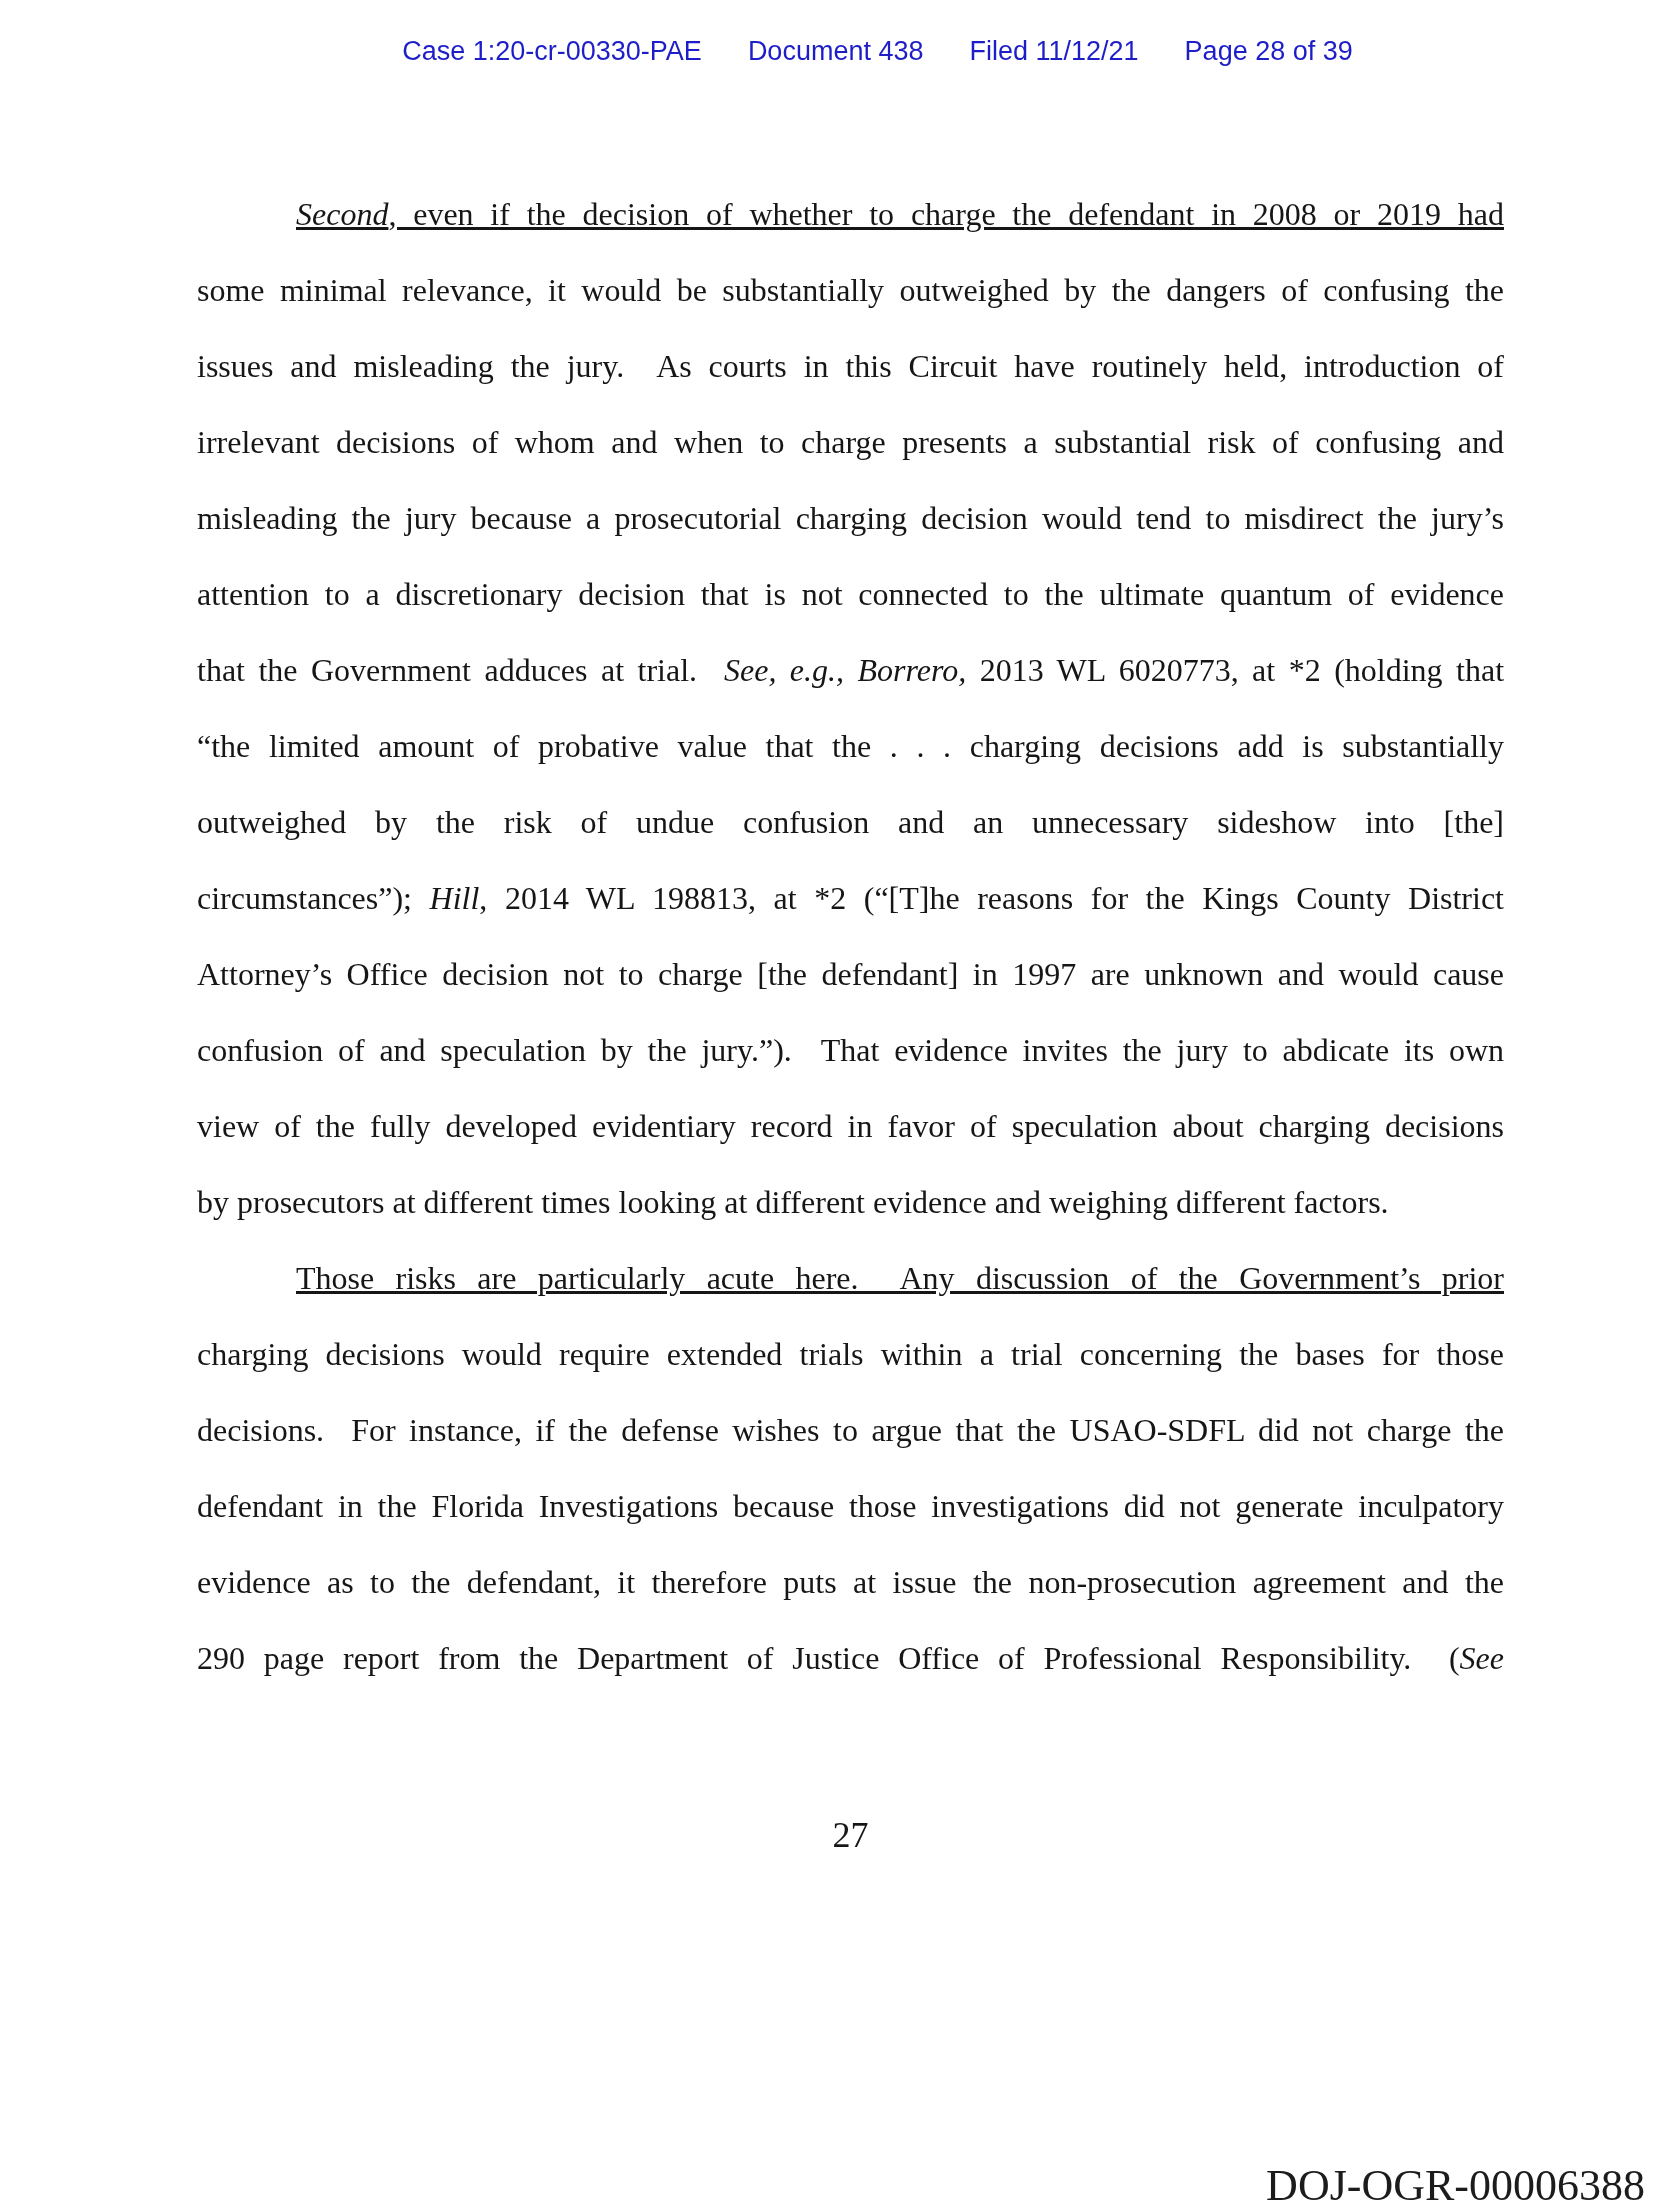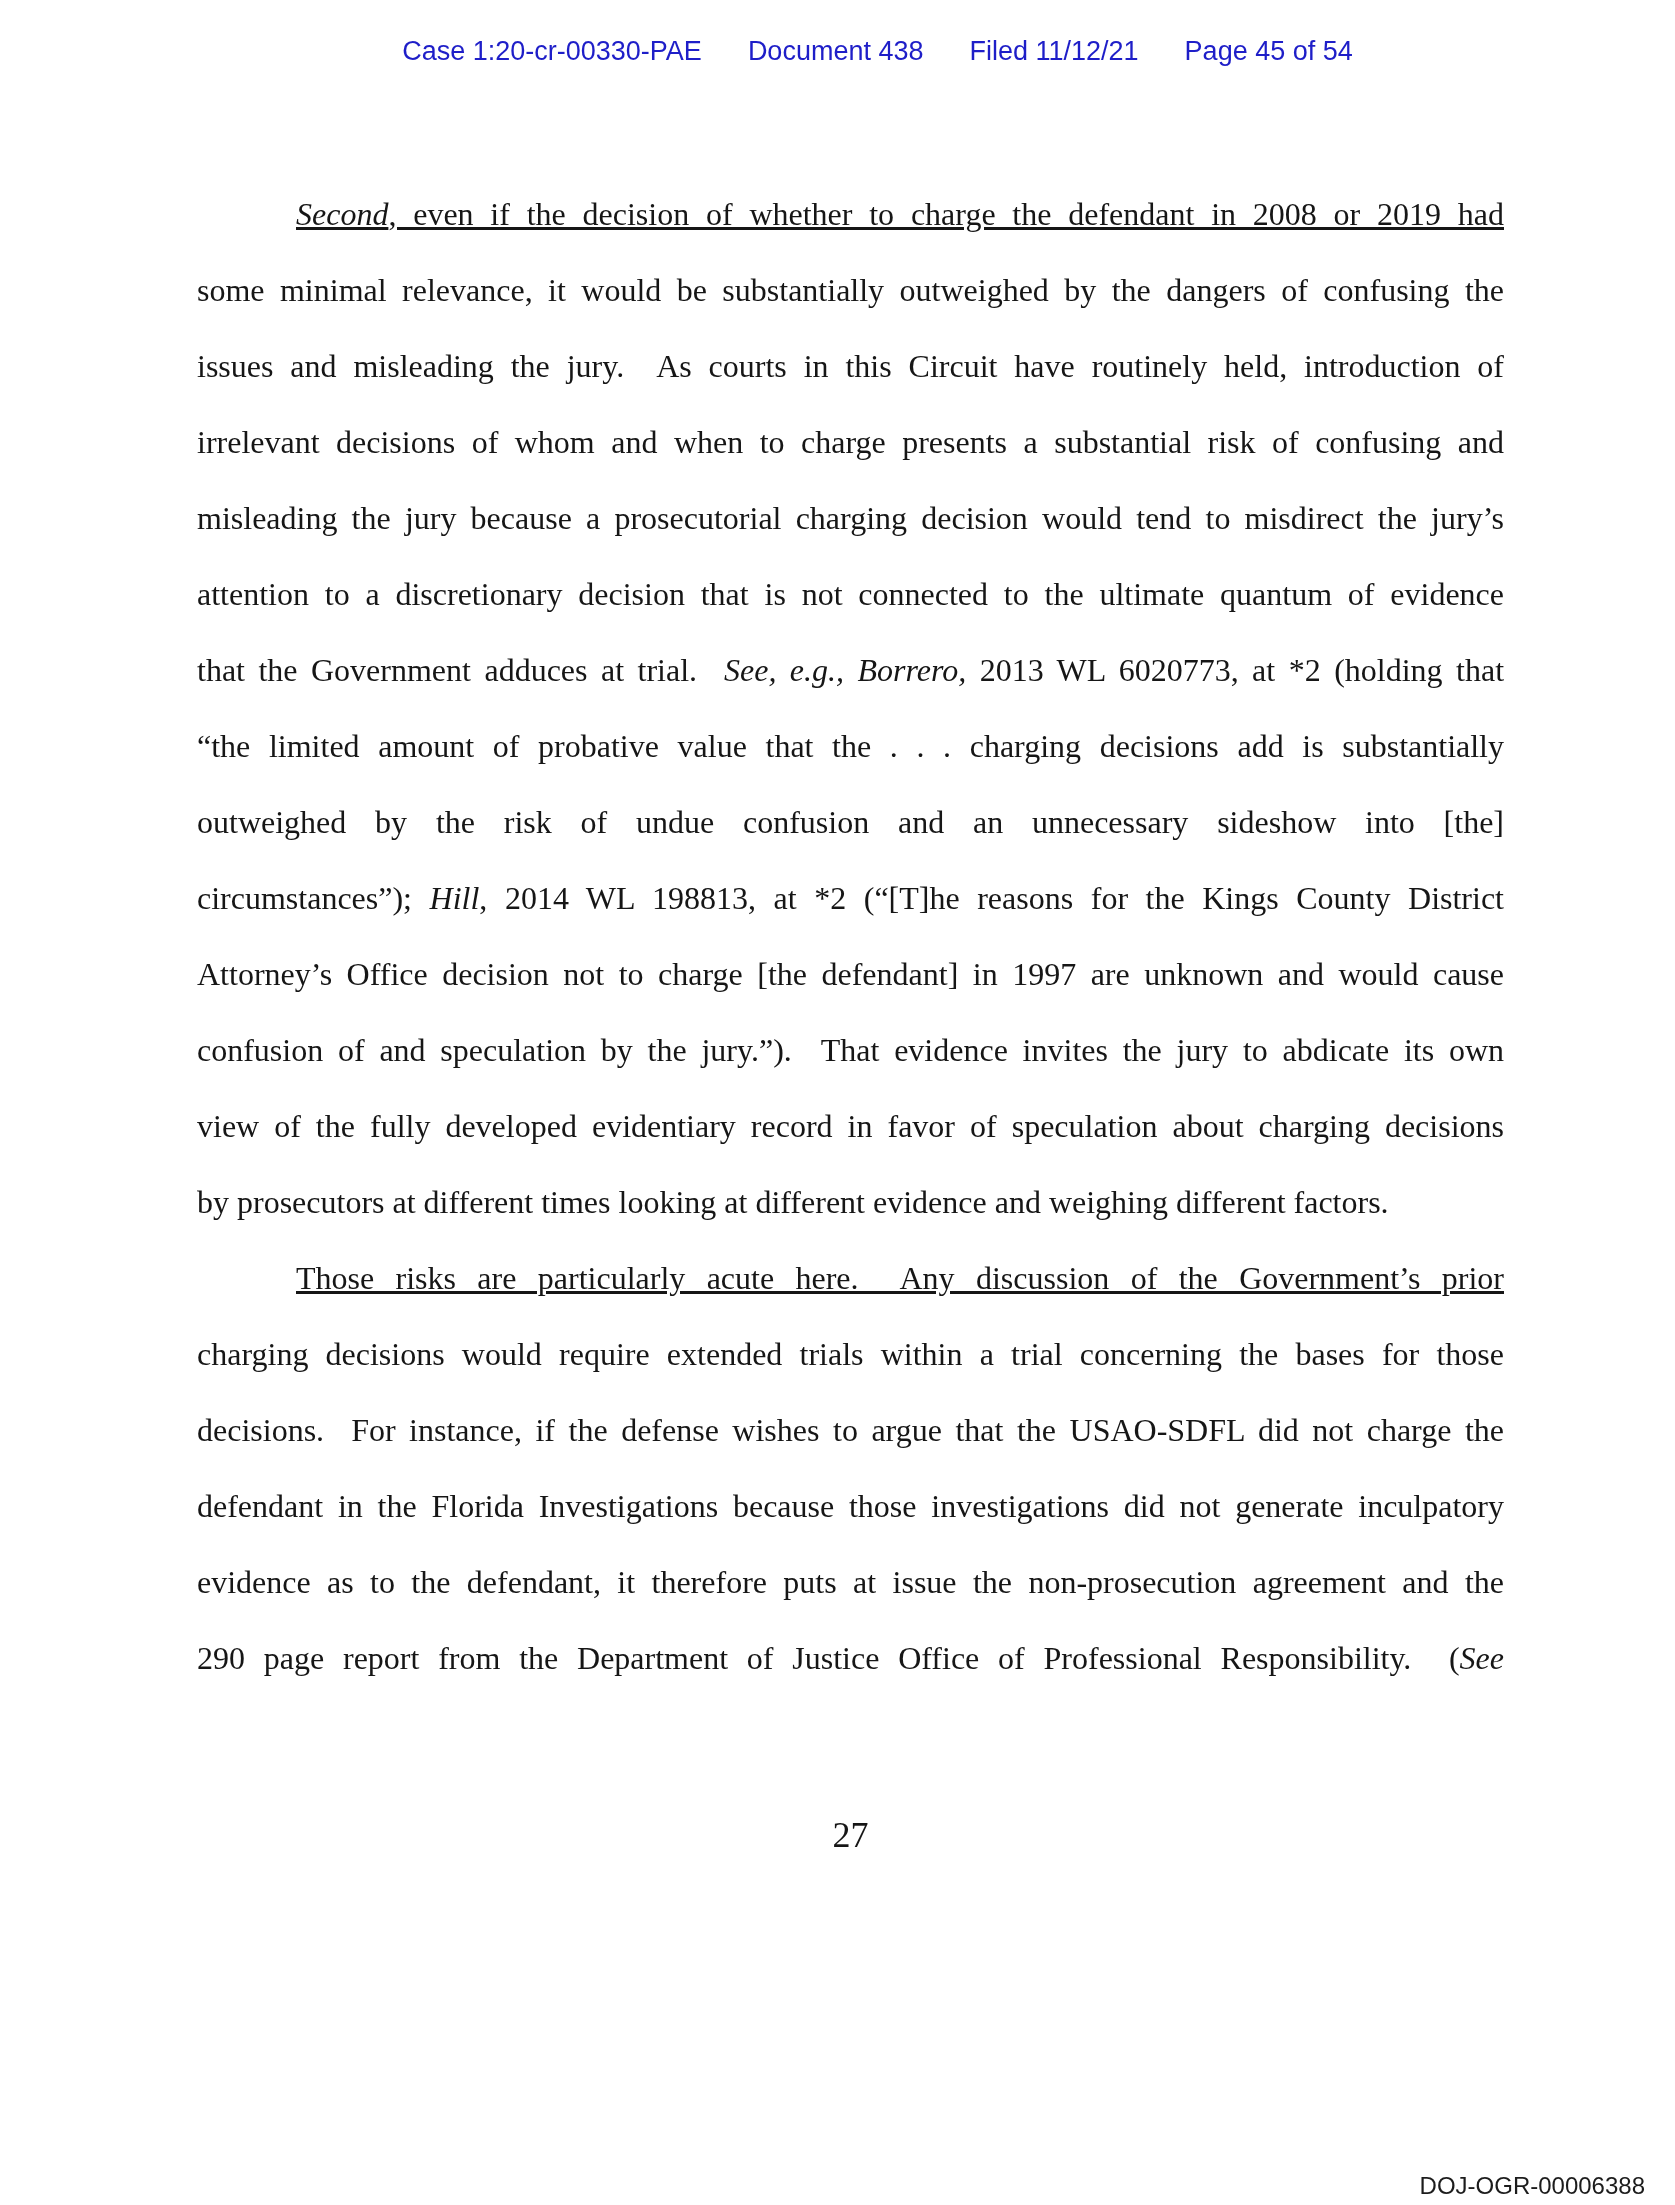--- a/index.html
+++ b/index.html
@@ -52,36 +52,36 @@
     left: 197px;
     width: 1307px;
     text-align: center;
     font-size: 36px;
     line-height: 76px;
   }
   .bates-number {
     position: absolute;
     top: 2169px;
     right: 30px;
-    font-family: Liberation Sans, sans-serif;
-    font-size: 24px;
+    font-family: Liberation Serif, serif;
+    font-size: 44px;
     line-height: 34px;
     color: #1c1c1c;
   }
 </style>
 </head>
 <body>
 
 <div class="page" style="background: rgb(255, 255, 255); color: rgb(22, 22, 22);">
 
   <div class="case-header" style="color: rgb(30, 30, 200); margin-left: 40px;">
     <span>Case 1:20-cr-00330-PAE</span>
     <span>Document 438</span>
     <span>Filed 11/12/21</span>
-    <span>Page 45 of 54</span>
+    <span>Page 28 of 39</span>
   </div>
 
   <div class="body-text">
       <div class="line indent"><span class="it">Second</span><span>, even if the decision of whether to charge the defendant in 2008 or 2019 had</span></div>
       <div class="line"><span>some minimal relevance, it would be substantially outweighed by the dangers of confusing the</span></div>
       <div class="line"><span>issues and misleading the jury.&nbsp; As courts in this Circuit have routinely held, introduction of</span></div>
       <div class="line"><span>irrelevant decisions of whom and when to charge presents a substantial risk of confusing and</span></div>
       <div class="line"><span>misleading the jury because a prosecutorial charging decision would tend to misdirect the jury’s</span></div>
       <div class="line"><span>attention to a discretionary decision that is not connected to the ultimate quantum of evidence</span></div>
       <div class="line"><span>that the Government adduces at trial.&nbsp; </span><span class="it">See, e.g., Borrero,</span><span> 2013 WL 6020773, at *2 (holding that</span></div>

